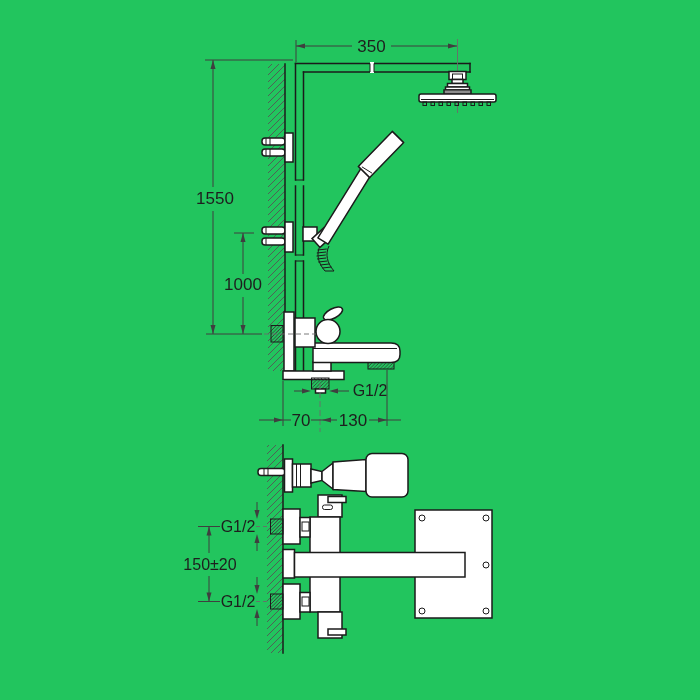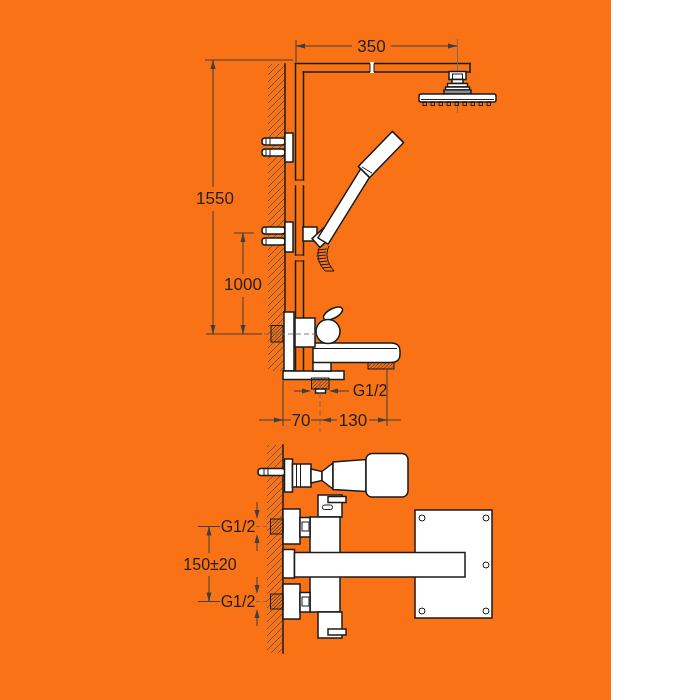--- a/index.html
+++ b/index.html
@@ -1,17 +1,17 @@
 <!DOCTYPE html>
 <html><head>
 <meta charset="utf-8">
 <style>
   html,body{margin:0;padding:0;background:#fff;}
   .canvas{
-    position:relative;width:611px;height:700px;background:#f97316;
+    position:relative;width:700px;height:700px;background:#22c55e;
     font-family:"Liberation Sans", sans-serif;
     text-align:right;
   }
   svg{display:block;}
   svg text{
     font-family:"Liberation Sans", sans-serif;
     fill:#1e1e1e;
   }
   .obj{stroke:#1b1b1b;stroke-width:1.5;fill:none;stroke-linecap:square;}
   .objf{stroke:#1b1b1b;stroke-width:1.5;fill:#ffffff;}

